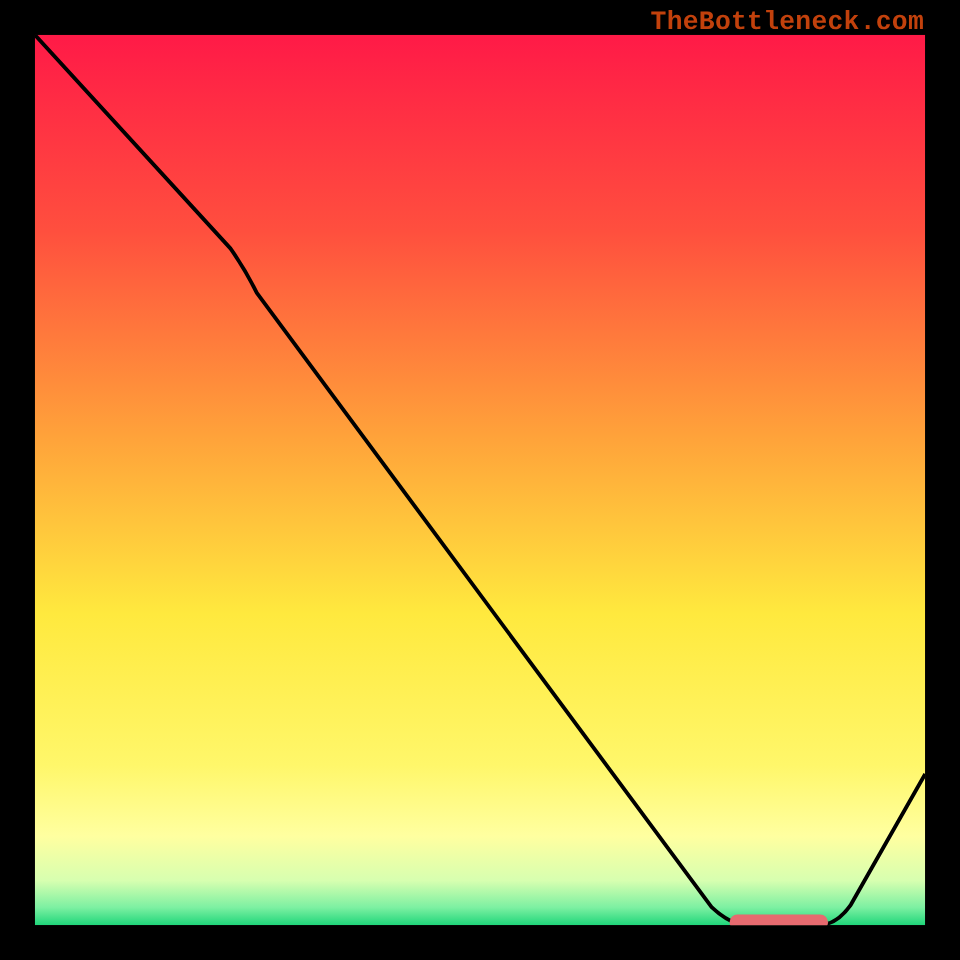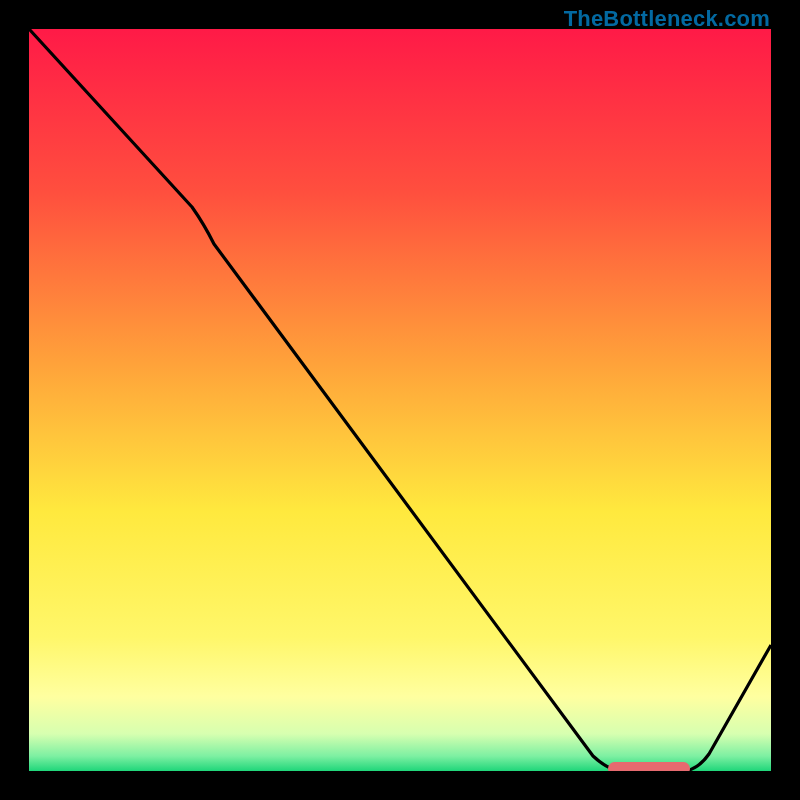--- a/index.html
+++ b/index.html
@@ -15,24 +15,24 @@
     left: 29px;
     top: 29px;
     width: 742px;
     height: 742px;
     background: #000;
   }
   .watermark {
     position: absolute;
     top: 6px;
     right: 30px;
-    font-family: Liberation Sans, sans-serif;
+    font-family: Liberation Mono, monospace;
     font-size: 22px;
     font-weight: 600;
-    color: #0369a1;
+    color: #c2410c;
     letter-spacing: 0.2px;
   }
 </style>
 </head>
 <body>
 
 <div class="frame">
   <svg class="plot-svg" viewBox="0 0 742 742" width="742" height="742" preserveAspectRatio="none">
     <defs>
       <linearGradient id="bg-grad" x1="0" y1="0" x2="0" y2="1">

